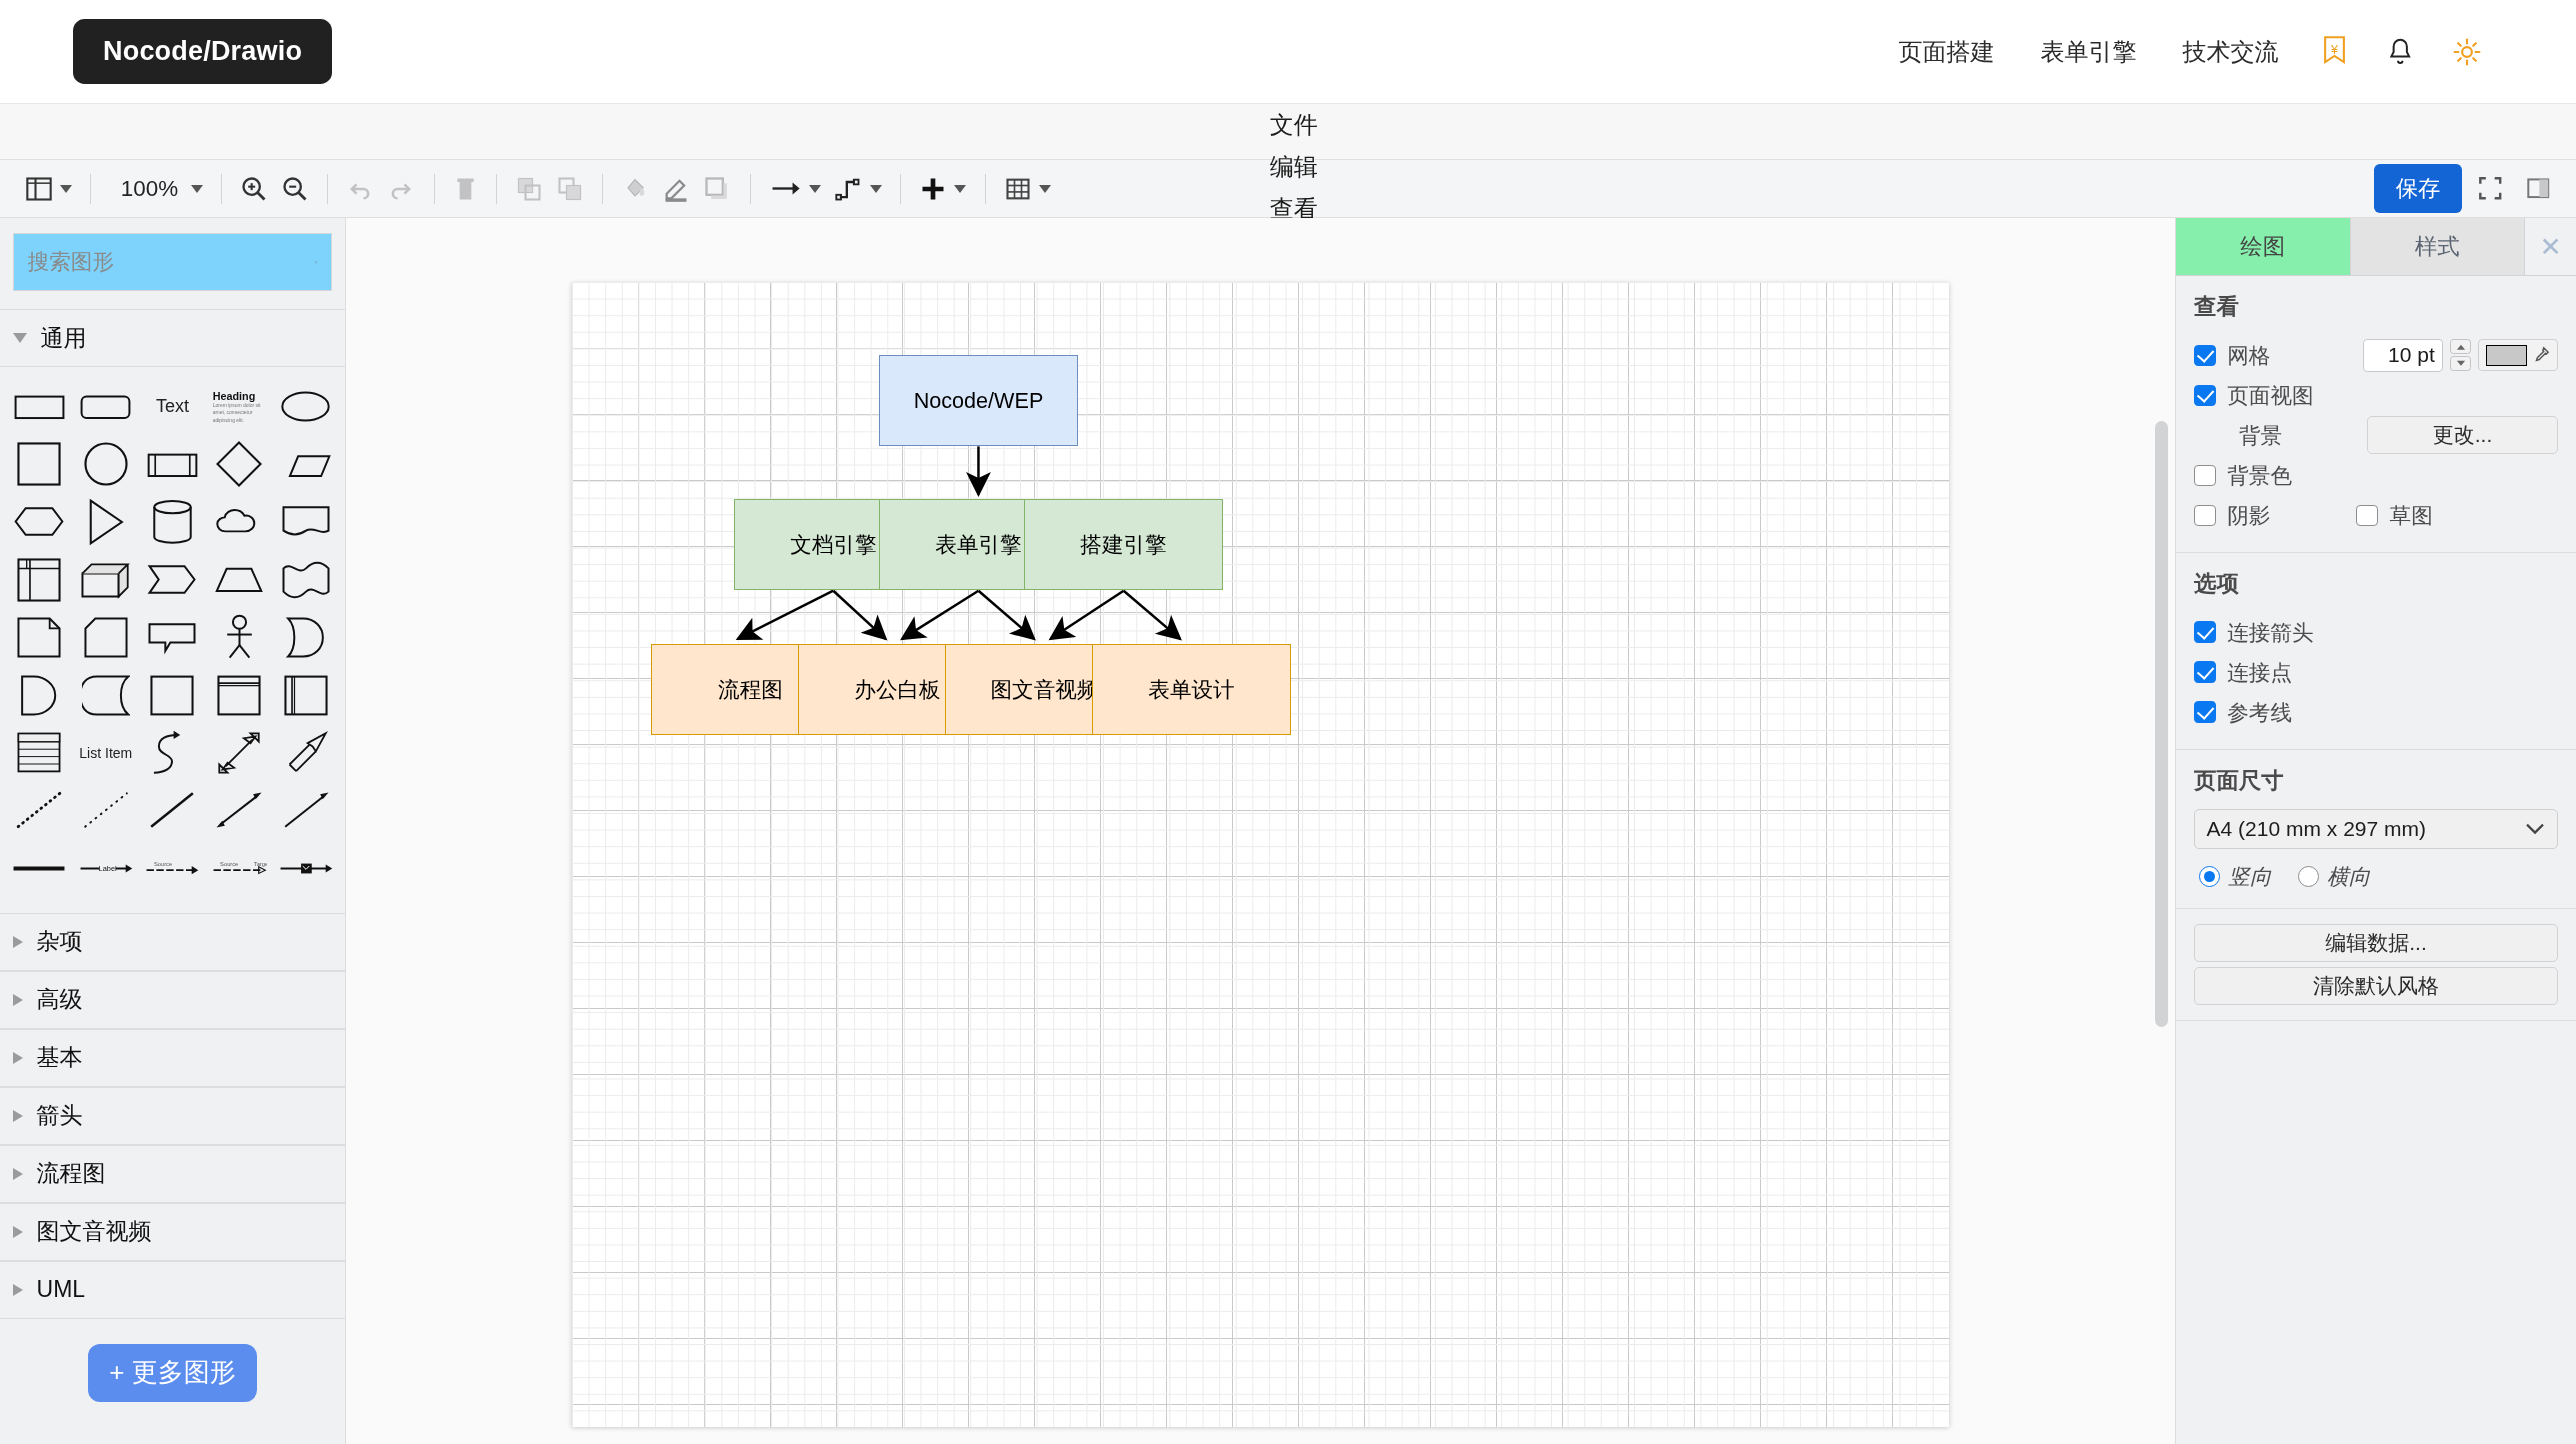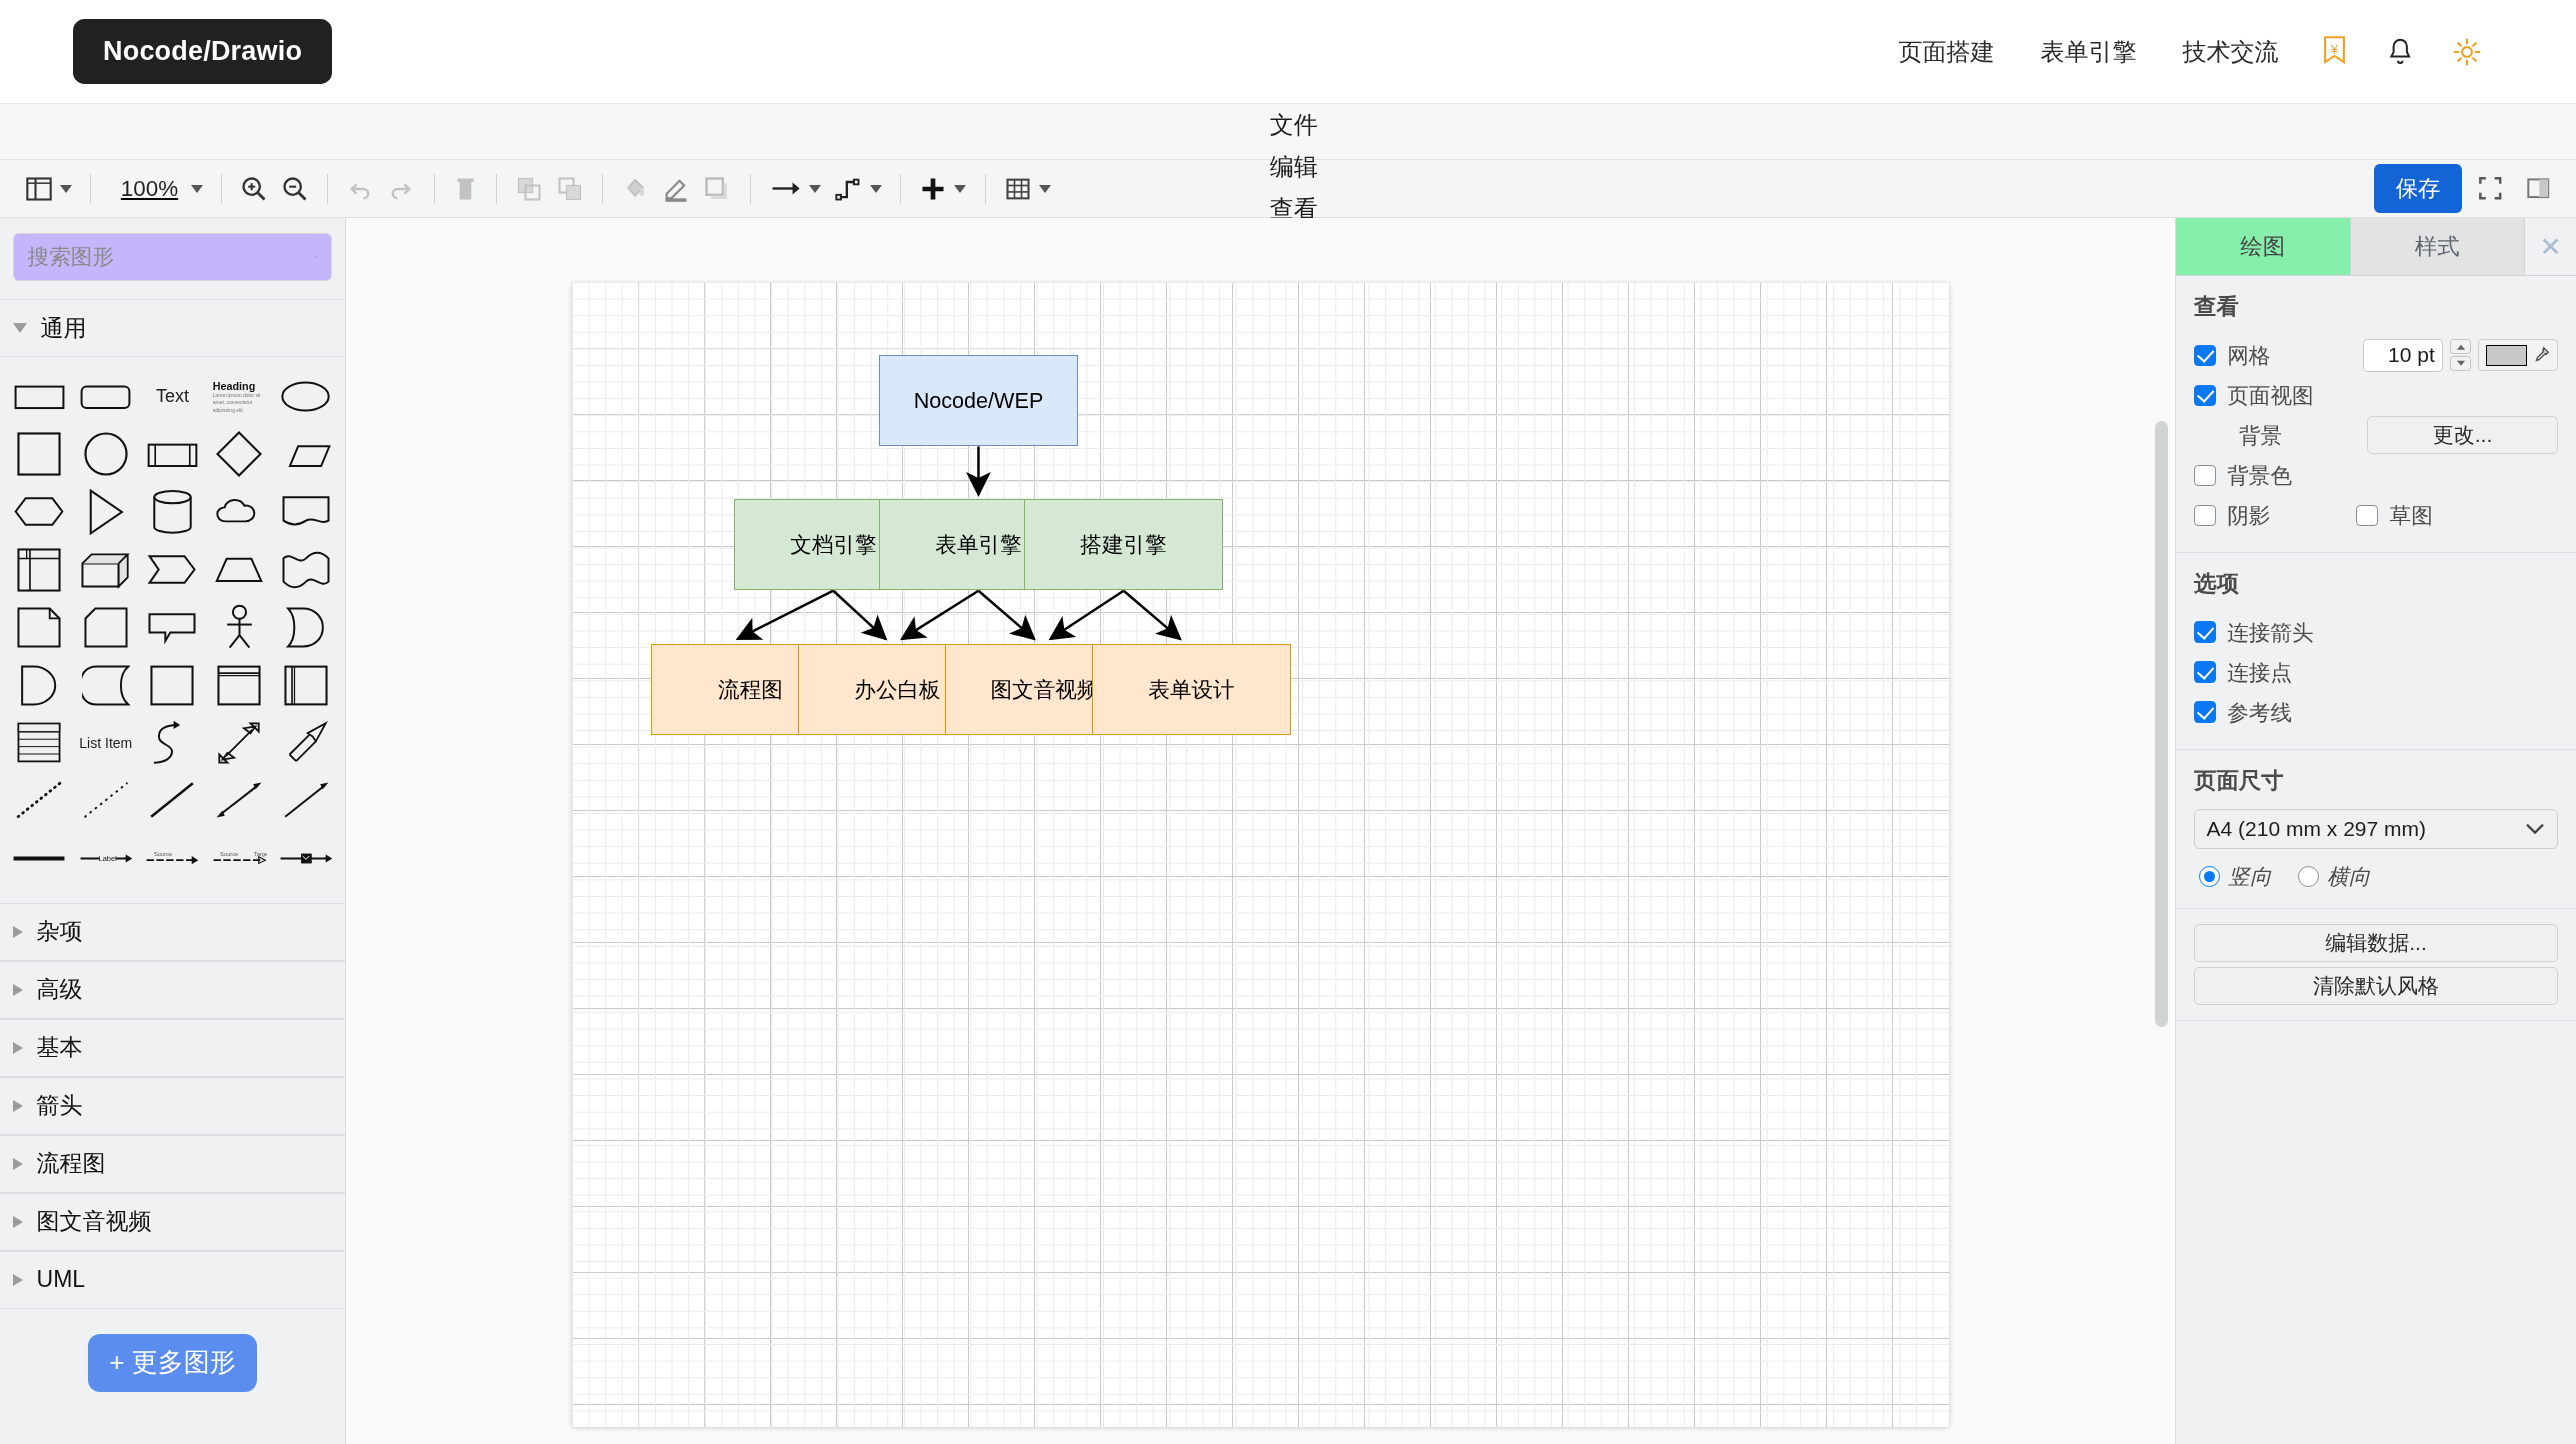--- a/index.html
+++ b/index.html
@@ -32,21 +32,21 @@
   }
   .menu-item { font-size: 24px; color: #1c1c1c; padding: 5px 13.3px; cursor: pointer; }
 
   
   .toolbar {
     height: 58px; background: #f4f5f6; display: flex; align-items: center;
     padding: 0 18px; border-bottom: 0.8px solid #dededf; gap: 0;
   }
   .tb-btn {
     display: flex; align-items: center; justify-content: center;
-    height: 43px; min-width: 37px; padding: 0 6.6px; cursor: pointer; text-decoration: underline;
+    height: 43px; min-width: 37px; padding: 0 6.6px; cursor: pointer;
   }
   .tb-zoom-label { font-size: 22.4px; color: #232323; padding: 0 5px 0 11.6px; }
   .tb-sep { width: 0.8px; height: 30px; background: #d3d3d5; margin: 0 11.6px; }
   .caret { width: 0; height: 0; border-left: 6.6px solid transparent; border-right: 6.6px solid transparent;
            border-top: 8.3px solid #555; margin-left: 7.5px; }
   .tb-right { margin-left: auto; display: flex; align-items: center; gap: 8.3px; }
   .save-btn {
     background: #1365d6; color: #fff; font-size: 22.4px; border-radius: 5.8px;
     padding: 9px 21.6px; cursor: pointer; border: none;
   }
@@ -54,22 +54,22 @@
   
   .main { display: flex; height: calc(1444px - 90px - 56px - 58px); }
 
   
   .sidebar {
     width: 346px; background: #f0f1f3; border-right: 0.8px solid #dcdde0;
     display: flex; flex-direction: column; position: relative; overflow: hidden;
   }
   .search-wrap { padding: 15px 13.3px 18px 13.3px; }
   .search-box {
-    display: flex; align-items: center; background: #c4b5fd; border: 0.8px solid #d5d6d9;
-    border-radius: 6px; height: 48px; padding: 0 13.3px;
+    display: flex; align-items: center; background: #7dd3fc; border: 0.8px solid #d5d6d9;
+    border-radius: 0; height: 58px; padding: 0 13.3px;
   }
   .search-box input {
     flex: 1; border: none; outline: none; font-size: 21.6px; color: #555;
     background: transparent; font-family: "Liberation Sans", sans-serif;
   }
   .search-box input::placeholder { color: #8a8a8a; }
   .section-hdr {
     display: flex; align-items: center; gap: 13.3px; height: 58px; padding: 0 13.3px;
     border-top: 0.8px solid #dcdde0; border-bottom: 0.8px solid #dcdde0;
     font-size: 23px; color: #111; cursor: pointer; background: #f0f1f3;

